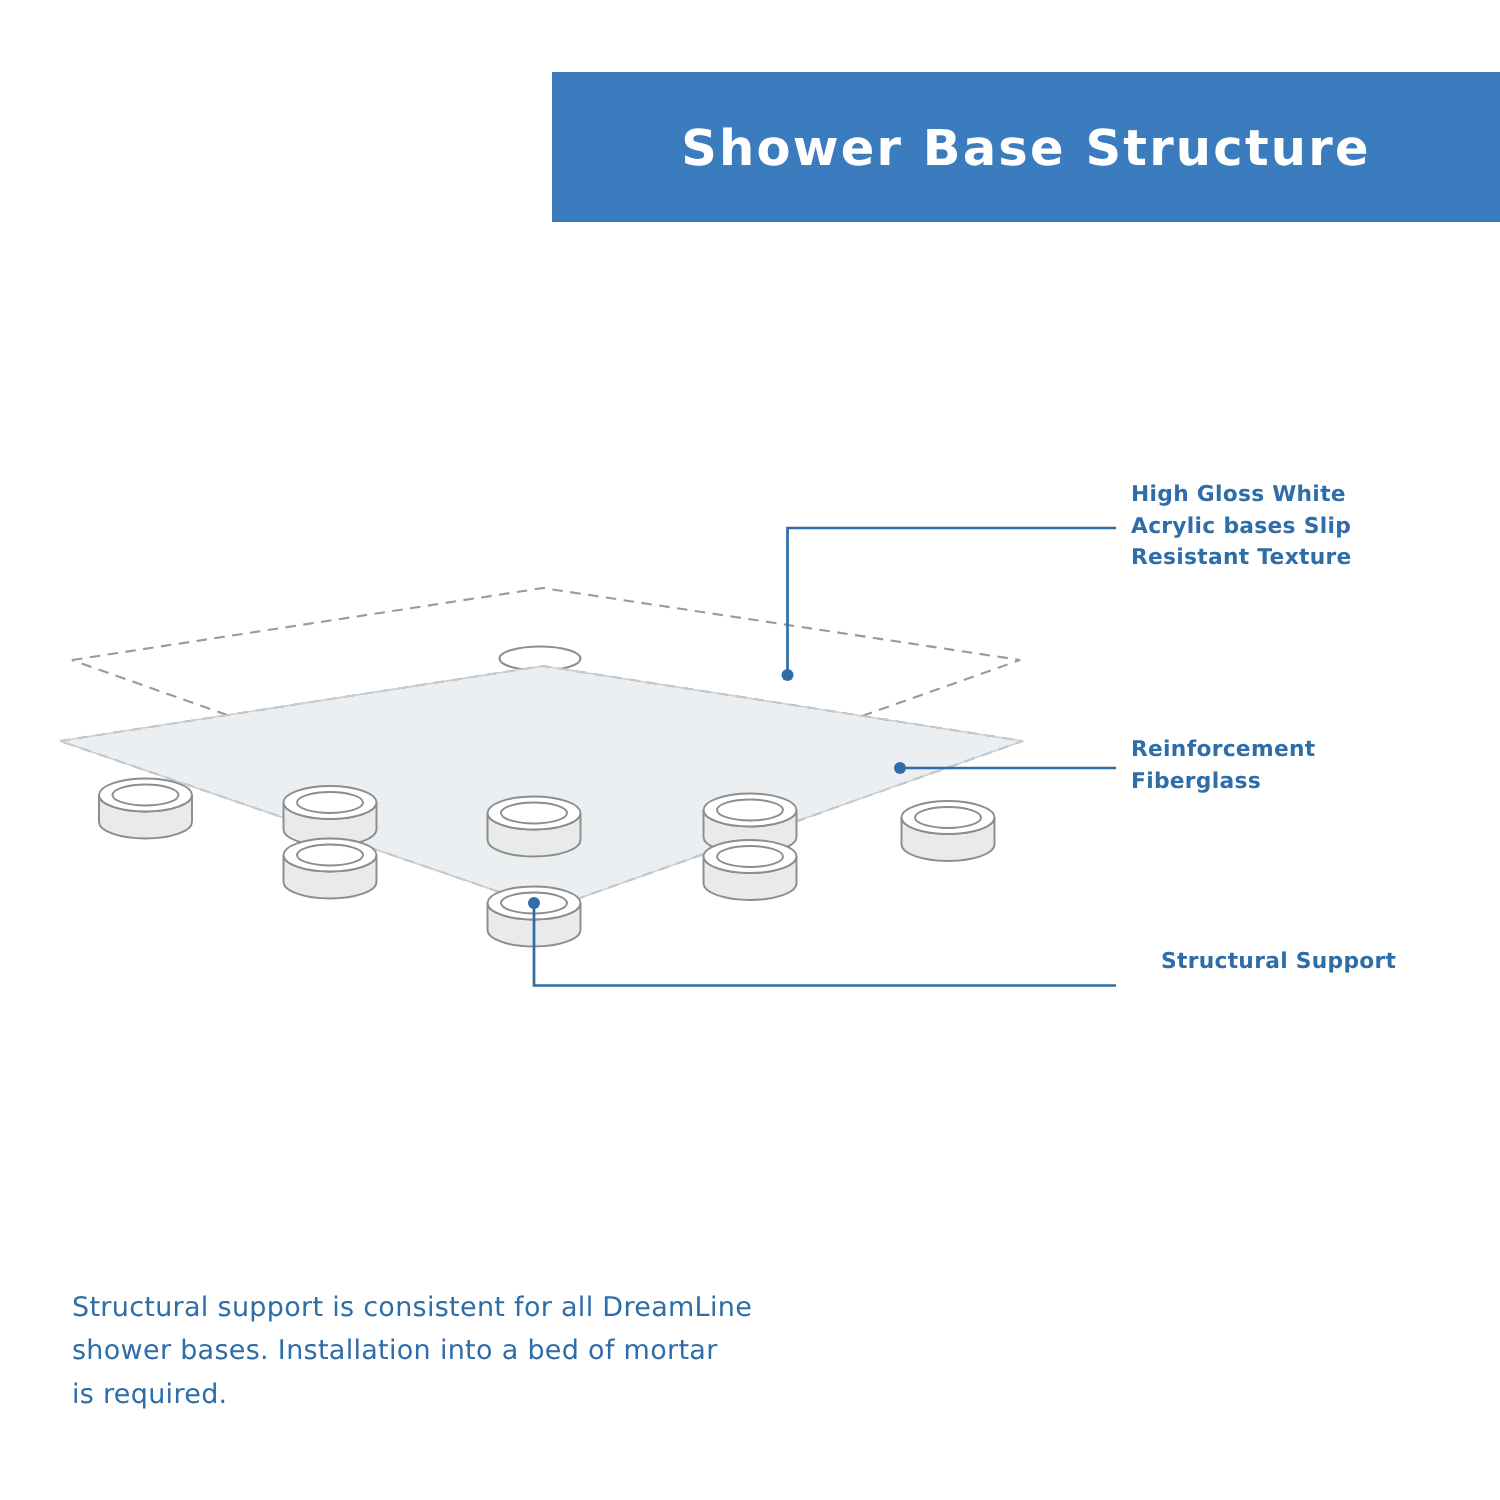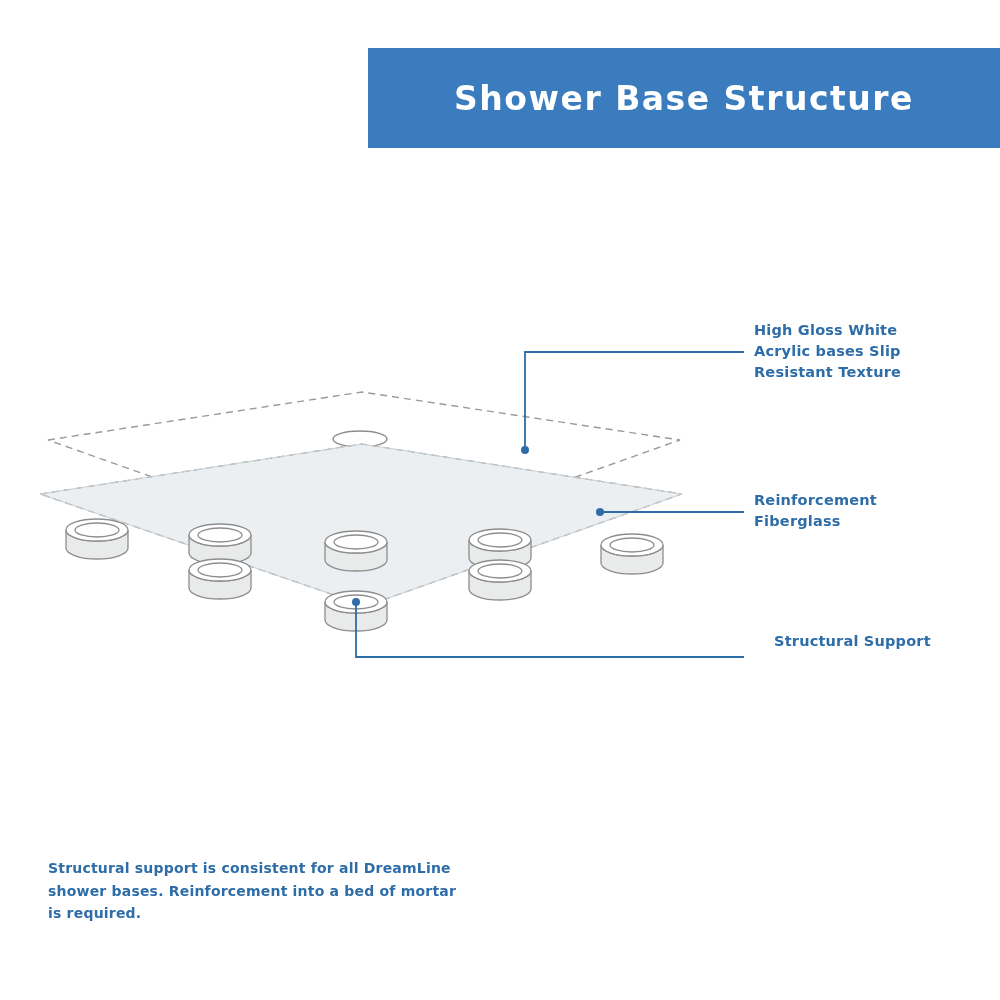--- a/index.html
+++ b/index.html
@@ -69,22 +69,22 @@
   #callout-fiberglass { left: 754px; top: 490px; width: 200px; }
   #callout-support { left: 774px; top: 631px; width: 210px; }
 
   
   .footer-note {
     position: absolute;
     left: 48px;
     top: 857px;
     width: 620px;
     color: #2e6da8;
-    font-size: 14px;
-    font-weight: bold;
+    font-size: 18px;
+    font-weight: normal;
     line-height: 1.62;
     letter-spacing: 0.2px;
   }
 </style>
 </head>
 <body>
 
 <div class="page">
 
   <div class="header-bar"></div>
@@ -179,17 +179,17 @@
     <div>Reinforcement</div>
     <div>Fiberglass</div>
   </div>
 
   <div class="callout" id="callout-support">
     <div>Structural Support</div>
   </div>
 
   <div class="footer-note">
     <div>Structural support is consistent for all DreamLine</div>
-    <div>shower bases. Reinforcement into a bed of mortar</div>
+    <div>shower bases. Installation into a bed of mortar</div>
     <div>is required.</div>
   </div>
 
 </div>
 
 </body></html>

